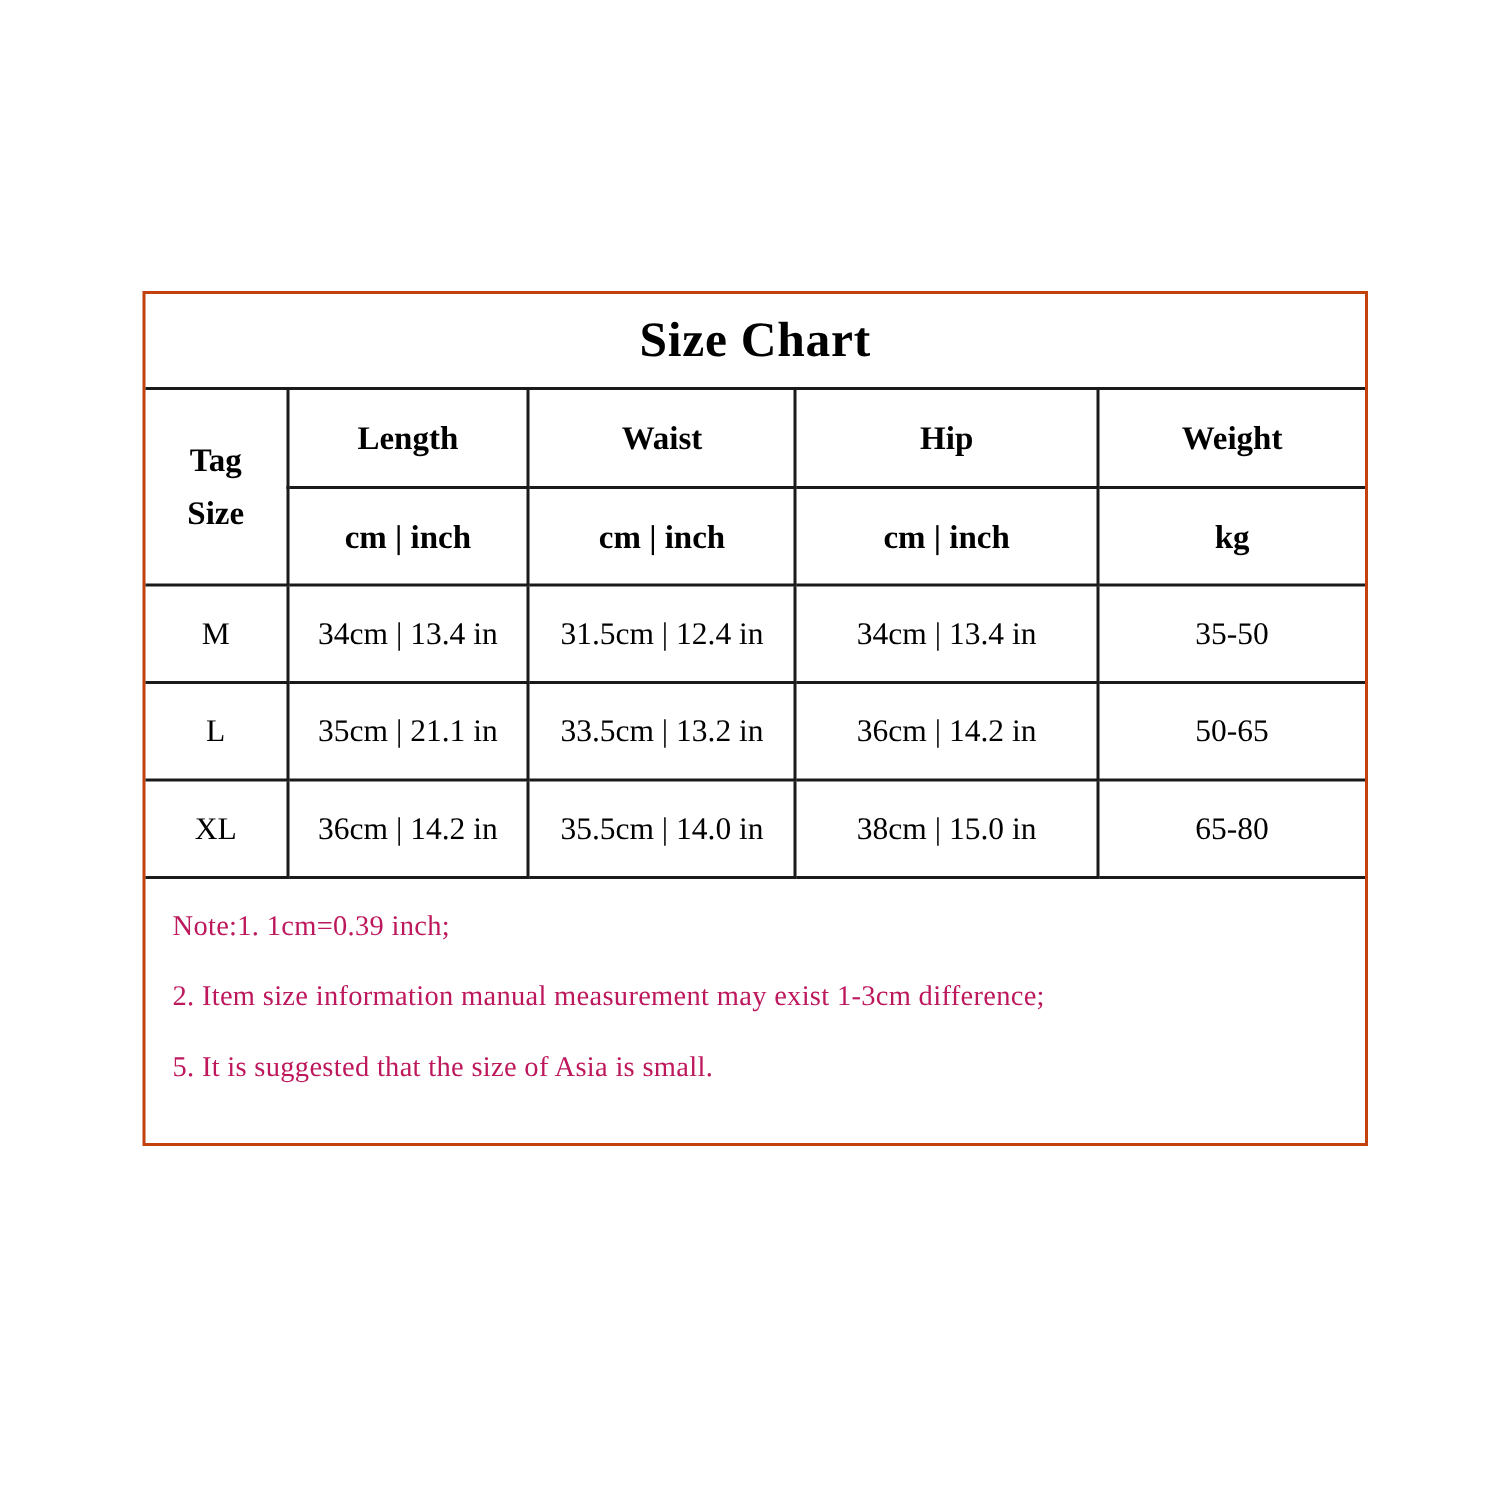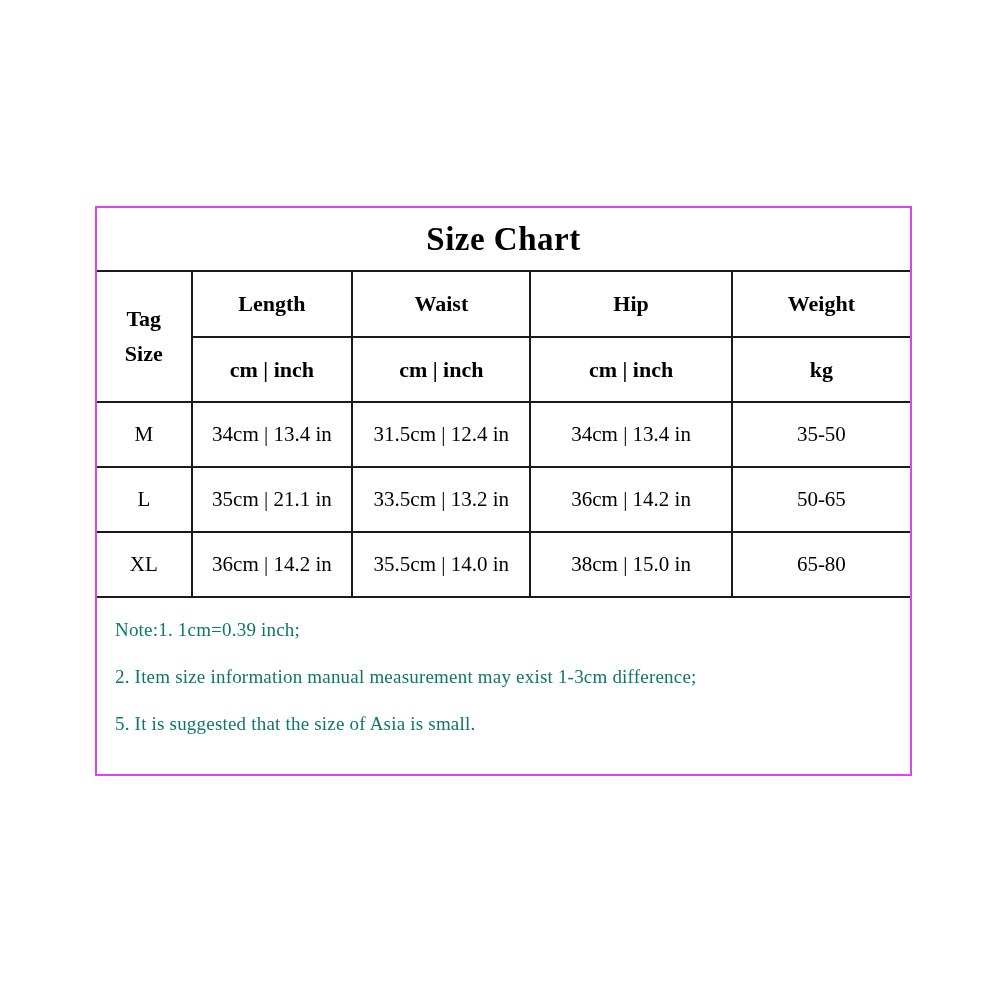--- a/index.html
+++ b/index.html
@@ -12,24 +12,24 @@
     background: #ffffff;
     font-family: "Liberation Serif", serif;
     color: #000000;
     position: relative;
     overflow: hidden;
   }
 
   .chart-wrap {
     position: absolute;
     left: 95px;
-    top: 206px;
+    top: 194px;
     width: 817px;
     height: 570px;
-    border: 2px solid #d946ef;
+    border: 2px solid #c2410c;
     box-sizing: border-box;
     background: #ffffff;
   }
 
   .chart-title {
     height: 64px;
     display: flex;
     align-items: center;
     justify-content: center;
     font-size: 33px;
@@ -85,21 +85,21 @@
     font-size: 20px;
   }
 
   .data-row td {
     font-size: 22px;
     font-family: "Liberation Serif", serif;
   }
 
   .notes {
     padding: 22px 0 0 18px;
-    color: #0f766e;
+    color: #be185d;
     font-size: 19px;
     line-height: 1.0;
   }
   .notes .note-line {
     margin: 0 0 28px 0;
     white-space: nowrap;
     letter-spacing: 0.2px;
   }
   .notes .note-line:last-child { margin-bottom: 0; }
 </style>

